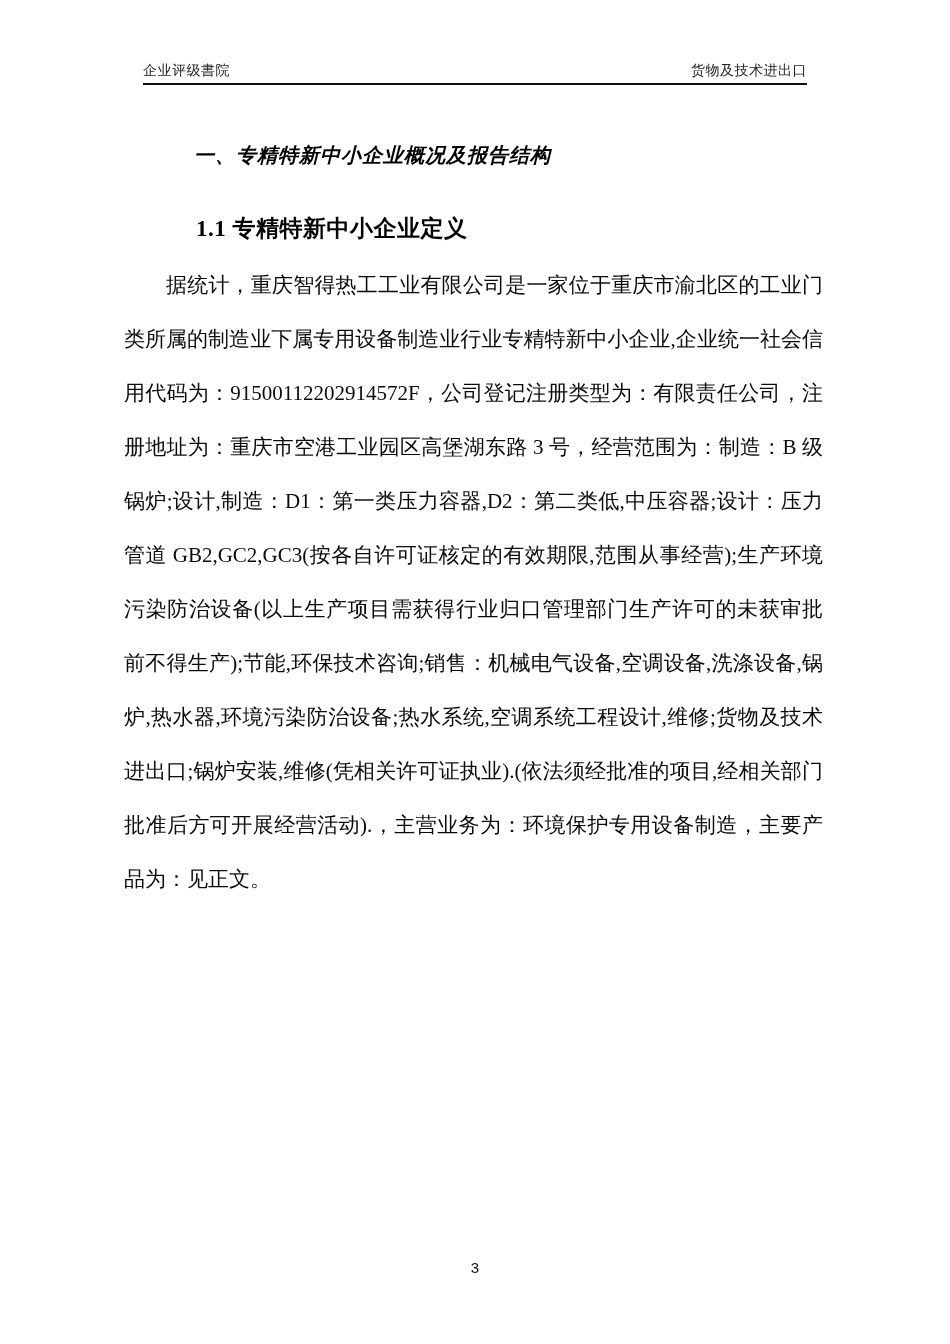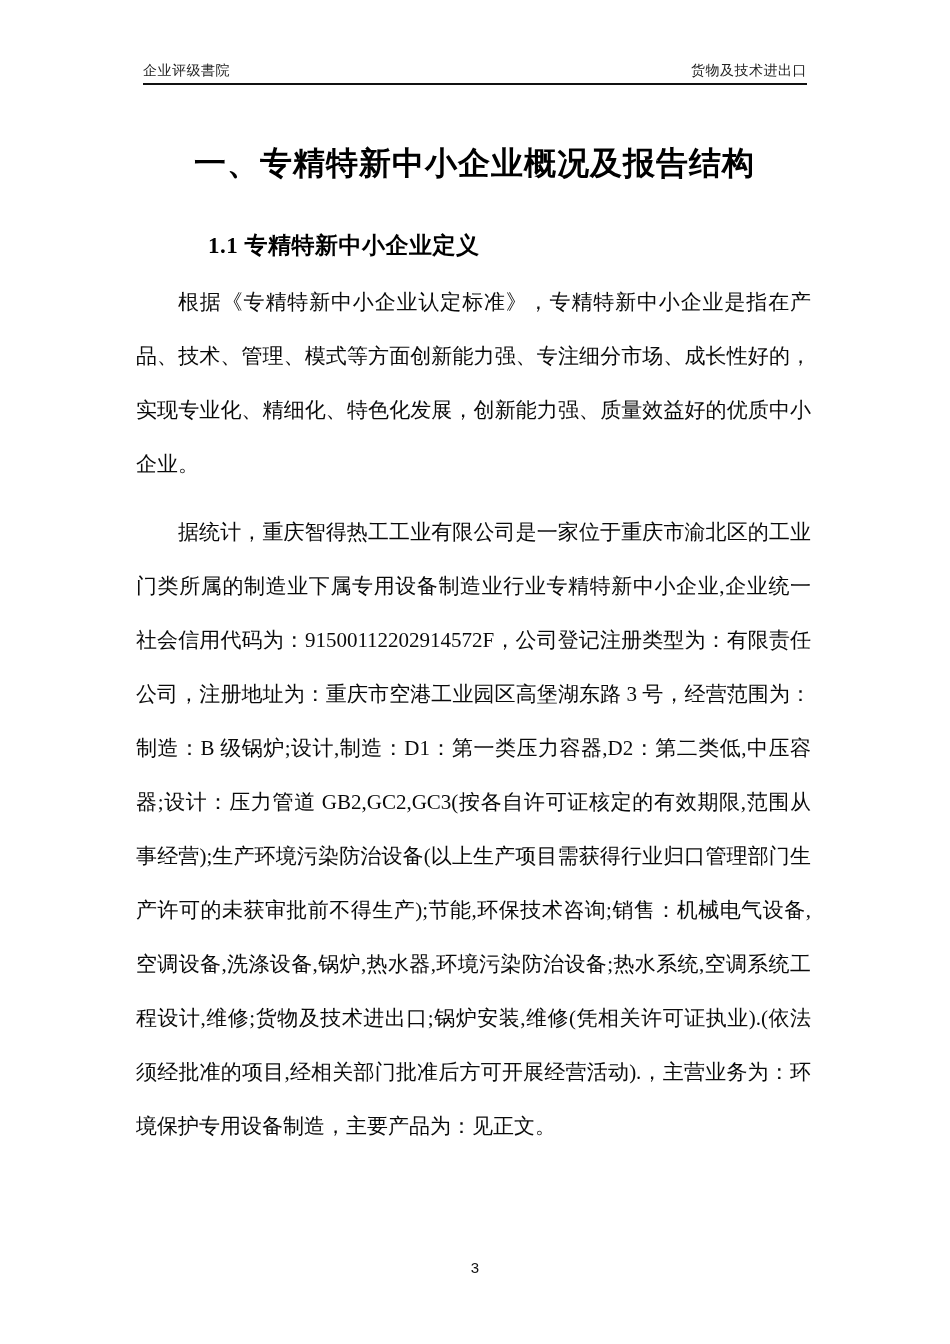--- a/index.html
+++ b/index.html
@@ -43,24 +43,25 @@
     position: absolute;
     top: 90px;
     left: 124px;
     right: 127px;
   }
 
   .doc-title {
     margin-top: 52px;
     padding-left: 70px;
     font-family: "Liberation Sans", "DejaVu Sans", sans-serif;
-    font-size: 32px;
+    font-size: 20px;
     font-weight: bold;
     color: #000000;
     letter-spacing: 1px;
+    font-style: italic;
   }
 
   .section-heading {
     margin-top: 44px;
     padding-left: 72px;
     font-size: 23px;
     font-weight: bold;
     color: #000000;
     letter-spacing: 0.5px;
   }
@@ -68,21 +69,21 @@
   .body-paragraph {
     margin-top: 14px;
     font-size: 21px;
     line-height: 54px;
     text-align: justify;
     text-indent: 2em;
     color: #0a0a0a;
     word-break: break-all;
   }
 
-  .section { margin: 12px; }
+  .section { margin: 0; }
 
   
   .footer {
     position: absolute;
     left: 0;
     right: 0;
     bottom: 68px;
     text-align: center;
     font-family: "Liberation Sans", "DejaVu Sans", sans-serif;
     font-size: 15px;
@@ -98,21 +99,20 @@
     <span class="header-left">企业评级書院</span>
     <span class="header-right">货物及技术进出口</span>
   </div>
 
   <div class="content">
 
     <div class="doc-title">一、专精特新中小企业概况及报告结构</div>
 
     <div class="section">
       <div class="section-heading">1.1 专精特新中小企业定义</div>
-      <p class="body-paragraph">根据《专精特新中小企业认定标准》，专精特新中小企业是指在产品、技术、管理、模式等方面创新能力强、专注细分市场、成长性好的，实现专业化、精细化、特色化发展，创新能力强、质量效益好的优质中小企业。</p>
     </div>
 
     <div class="section">
       <p class="body-paragraph">据统计，重庆智得热工工业有限公司是一家位于重庆市渝北区的工业门类所属的制造业下属专用设备制造业行业专精特新中小企业,企业统一社会信用代码为：91500112202914572F，公司登记注册类型为：有限责任公司，注册地址为：重庆市空港工业园区高堡湖东路 3 号，经营范围为：制造：B 级锅炉;设计,制造：D1：第一类压力容器,D2：第二类低,中压容器;设计：压力管道 GB2,GC2,GC3(按各自许可证核定的有效期限,范围从事经营);生产环境污染防治设备(以上生产项目需获得行业归口管理部门生产许可的未获审批前不得生产);节能,环保技术咨询;销售：机械电气设备,空调设备,洗涤设备,锅炉,热水器,环境污染防治设备;热水系统,空调系统工程设计,维修;货物及技术进出口;锅炉安装,维修(凭相关许可证执业).(依法须经批准的项目,经相关部门批准后方可开展经营活动).，主营业务为：环境保护专用设备制造，主要产品为：见正文。</p>
     </div>
 
   </div>
 
   <div class="footer">
     <span>3</span>

